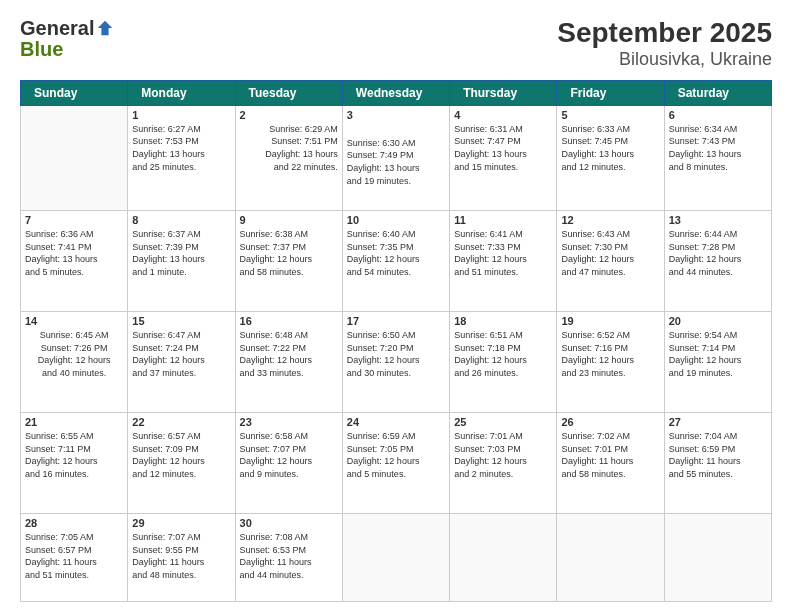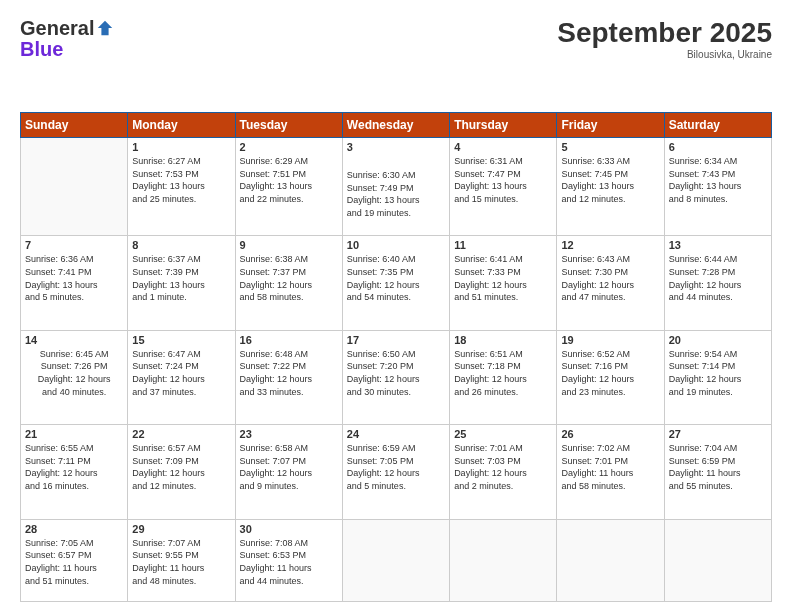--- a/index.html
+++ b/index.html
@@ -9,21 +9,20 @@
       width: 792px;
       height: 612px;
       overflow: hidden;
     }
     .page {
       width: 792px;
       height: 612px;
       padding: 18px 20px 10px 20px;
       display: flex;
       flex-direction: column;
-      gap: 41px;
     }
     .header {
       display: flex;
       justify-content: space-between;
       align-items: flex-start;
       margin-bottom: 10px;
     }
     .logo {
       display: flex;
       flex-direction: column;
@@ -34,53 +33,53 @@
       align-items: center;
       font-size: 20px;
       font-weight: bold;
       color: #333;
       line-height: 1;
     }
     .logo-general {
       color: #333;
     }
     .logo-blue {
-      color: #6d28d9;
+      color: #4d7c0f;
     }
     .logo-icon {
       width: 18px;
       height: 18px;
       margin-left: 2px;
     }
     .title-block {
       text-align: right;
     }
     .month-title {
       font-size: 28px;
       font-weight: bold;
       color: #333;
       line-height: 1.1;
     }
     .location {
-      font-size: 10px;
+      font-size: 18px;
       color: #555;
     }
     .calendar {
       flex: 1;
       border: 1px solid #ccc;
       border-collapse: collapse;
       width: 100%;
       table-layout: fixed;
     }
     .calendar th {
-      background-color: #c2410c;
+      background-color: #0f766e;
       color: #fff;
       font-size: 12px;
       font-weight: bold;
-      padding: 5px 4px;
+      padding: 5px 13px;
       text-align: left;
       border: 1px solid #1a5da0;
     }
     .calendar td {
       vertical-align: top;
       border: 1px solid #ccc;
       padding: 3px 4px;
       font-size: 9.5px;
       color: #333;
       height: 82px;
@@ -142,21 +141,21 @@
           <td class="empty-cell"></td>
           <td>
             <span class="day-number">1</span>
             <div class="day-info" style="white-space: pre-line;">Sunrise: 6:27 AM
 Sunset: 7:53 PM
 Daylight: 13 hours
 and 25 minutes.</div>
           </td>
           <td>
             <span class="day-number">2</span>
-            <div class="day-info" style="white-space: pre-line;">Sunrise: 6:29 AM
+            <div class="day-info" style="white-space: pre-line; text-align: right;">Sunrise: 6:29 AM
 Sunset: 7:51 PM
 Daylight: 13 hours
 and 22 minutes.</div>
           </td>
           <td>
             <span class="day-number">3</span>
             <div class="day-info" style="white-space: pre-line; margin-top: 16px;">Sunrise: 6:30 AM
 Sunset: 7:49 PM
 Daylight: 13 hours
 and 19 minutes.</div>

